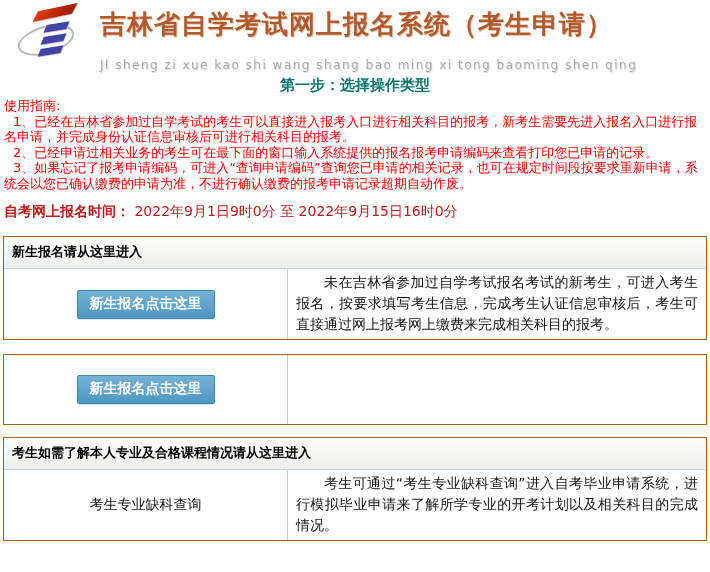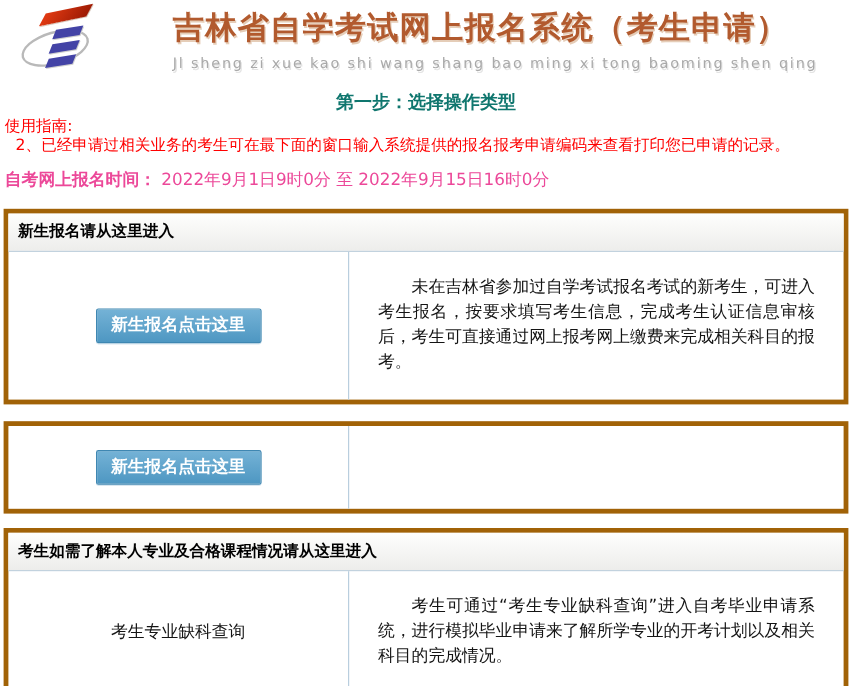--- a/index.html
+++ b/index.html
@@ -3,64 +3,64 @@
 <meta charset="utf-8">
 <style>
   * { box-sizing: border-box; }
   html,body { margin:0; padding:0; }
   body {
     width:710px; height:572px; background:#ffffff; overflow:hidden;
     font-family:"DejaVu Sans","Liberation Sans",sans-serif; color:#1a1a1a;
   }
 
   
-  .hdr { display:flex; align-items:flex-start; padding:4px 0 0 16px; height:66px;gap:44px; }
+  .hdr { display:flex; align-items:flex-start; padding:4px 0 0 16px; height:66px; }
   .logo { position:relative; width:66px; height:60px; flex:0 0 66px; }
   .logo .ring { position:absolute; left:1px; top:22px; width:58px; height:28px;
     border:2px solid #b9b9b9; border-radius:50%; transform:rotate(-16deg); }
   .logo .roof { position:absolute; left:22px; top:3px; width:34px; height:11px;
     background:linear-gradient(100deg,#e23a12,#9c1a04); transform:skewX(-38deg) rotate(-14deg);
     box-shadow:1px 1px 0 #d9c9bd; }
   .logo .bar { position:absolute; width:21px; height:8px; background:#4343a6;
     transform:skewX(-30deg) rotate(-10deg); box-shadow:1px 1px 0 #cfcfcf; }
   .logo .b1 { left:30px; top:19px; }
   .logo .b2 { left:27px; top:31px; }
   .logo .b3 { left:24px; top:43px; }
   .titles { padding-left:18px; padding-top:4px; }
   .app-title {
     font-family:"DejaVu Serif","Liberation Serif",serif;
     font-weight:bold; font-size:26px; letter-spacing:1px; color:#b25a2e;
     text-shadow:1px 1px 0 #e5cdb8; line-height:32px; white-space:nowrap;
   }
-  .app-pinyin { font-size:12px; color:#a9a9a9; letter-spacing:1.5px; margin-top:6px; white-space:nowrap;
+  .app-pinyin { font-size:12px; color:#a9a9a9; letter-spacing:1.5px; margin-top:18px; white-space:nowrap;
     text-shadow:1px 1px 0 #e3e3e3; }
 
   
   .step { text-align:center; font-size:15px; font-weight:bold; color:#0f766e; margin-top:10px; }
 
   
   .guide { color:#ff0000; font-size:13px; line-height:15.5px; margin:3px 2px 0 4px; }
   .guide p { margin:0; text-indent:9px; }
   .guide p.gh { text-indent:0; }
 
   
-  .sched { font-size:14px; margin:12px 0 0 4px; color:#ec4899; }
+  .sched { font-size:14px; margin:12px 0 0 4px; color:#b91c1c; }
   .sched b { font-weight:bold; }
 
   
-  .sec { border:4px solid #a16207; margin:0 3px; background:#fff; }
+  .sec { border:1px solid #a16207; margin:0 3px; background:#fff; }
   .sec-head {
     background:linear-gradient(#fefefd,#ededeb);
     border-bottom:1px solid #c2d2de;
     font-size:13px; font-weight:bold; color:#000; padding:6px 8px 7px 8px;
   }
   .sec-body, .sec-row { display:grid; grid-template-columns:284px 1fr; }
   .cell-l { border-right:1px solid #b9cede; display:flex; align-items:center; justify-content:center; padding:20px 4px; }
   .cell-r { padding:3px 8px 4px 8px; font-size:14px; line-height:21px; text-align:justify; color:#141414; display:flex; align-items:center; }
-  .cell-r p { margin:16px; text-indent:2em; width:100%; }
+  .cell-r p { margin:0; text-indent:2em; width:100%; }
   .lbl { font-size:14px; color:#141414; }
 
   .btn {
     display:inline-block; min-width:136px; text-align:center;
     background:linear-gradient(#74b2d6,#4e97c2);
     border:1px solid #3f87b2; border-radius:2px;
     color:#ffffff; font-size:14px; font-weight:bold;
     padding:4px 12px 5px 12px; cursor:pointer;
     box-shadow:0 1px 0 #d8e6ef;
   }
@@ -81,21 +81,23 @@
   <div class="titles">
     <div class="app-title">吉林省自学考试网上报名系统（考生申请）</div>
     <div class="app-pinyin">Jl sheng zi xue kao shi wang shang bao ming xi tong baoming shen qing</div>
   </div>
 </div>
 
 <div class="step">第一步：选择操作类型</div>
 
 <div class="guide">
   <p class="gh">使用指南:</p>
+  <p>1、已经在吉林省参加过自学考试的考生可以直接进入报考入口进行相关科目的报考，新考生需要先进入报名入口进行报名申请，并完成身份认证信息审核后可进行相关科目的报考。</p>
   <p>2、已经申请过相关业务的考生可在最下面的窗口输入系统提供的报名报考申请编码来查看打印您已申请的记录。</p>
+  <p>3、如果忘记了报考申请编码，可进入“查询申请编码”查询您已申请的相关记录，也可在规定时间段按要求重新申请，系统会以您已确认缴费的申请为准，不进行确认缴费的报考申请记录超期自动作废。</p>
 </div>
 
 <div class="sched">
   <b>自考网上报名时间：</b>
   <span>2022年9月1日9时0分 至 2022年9月15日16时0分</span>
 </div>
 
 <div class="gap15"></div>
 
 <div class="sec">

